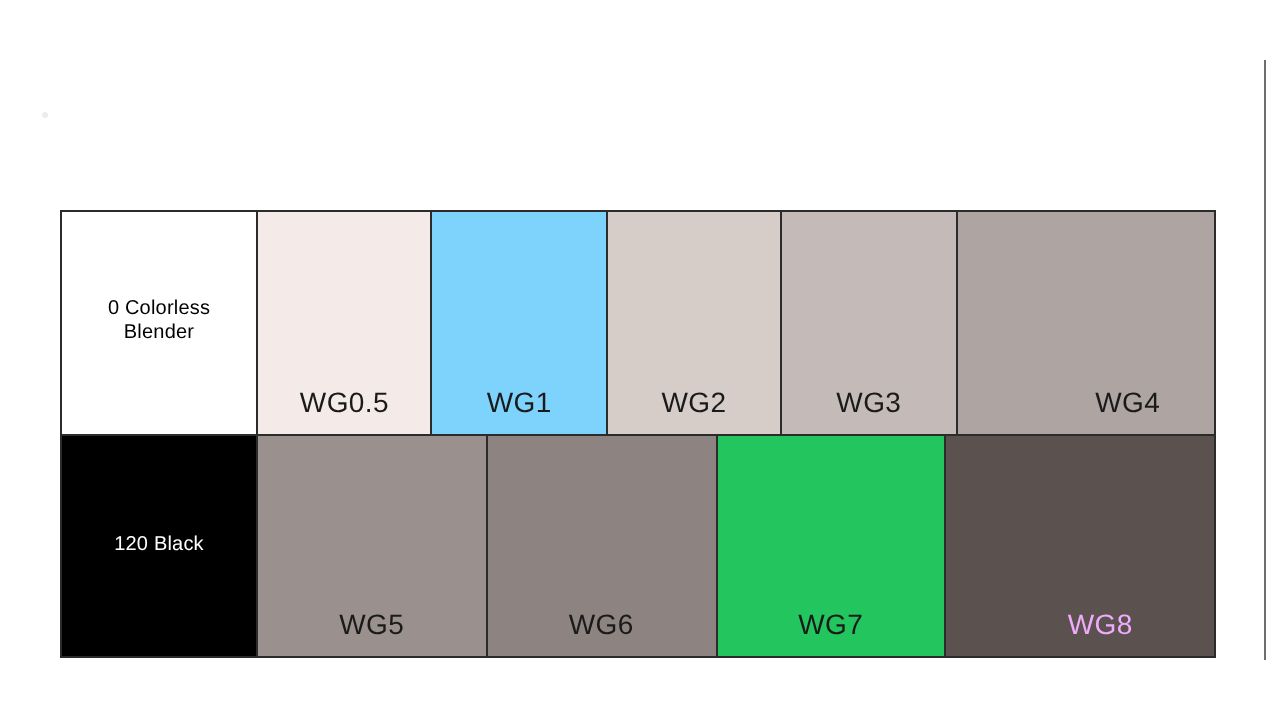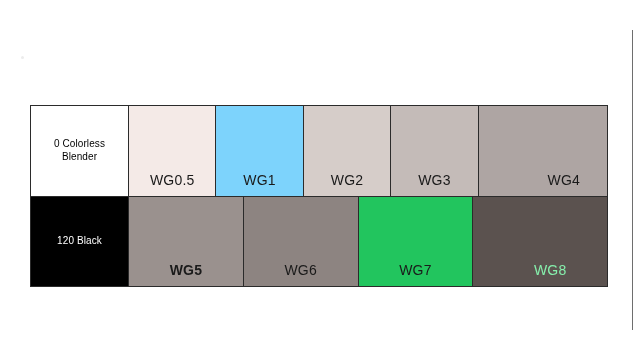--- a/index.html
+++ b/index.html
@@ -14,21 +14,21 @@
     overflow: hidden;
     position: relative;
   }
 
   
   #chart {
     position: absolute;
     left: 30px;
     top: 105px;
     width: 578px;
-    height: 182px;
+    height: 224px;
     box-sizing: border-box;
     display: flex;
     flex-direction: column;
     border: 1px solid #2b2b2b;
   }
 
   .swatch-row {
     display: flex;
     flex: 1 1 0;
     min-height: 0;
@@ -134,33 +134,33 @@
   </div>
 
   <div class="swatch-row bottom">
 
     <div class="caption-cell" style="background-color: rgb(0, 0, 0); color: rgb(255, 255, 255); border-right-color: rgb(43, 43, 43);">
       <span>
         <span>120 Black</span>
       </span>
     </div>
 
-    <div class="swatch-cell" style="background-color: rgb(154, 145, 142); color: rgb(26, 26, 26); border-right-color: rgb(43, 43, 43); font-weight: bold;">
+    <div class="swatch-cell" style="background-color: rgb(154, 145, 142); color: rgb(26, 26, 26); border-right-color: rgb(43, 43, 43);">
       <span class="swatch-label">WG5</span>
     </div>
 
     <div class="swatch-cell" style="background-color: rgb(141, 132, 129); color: rgb(26, 26, 26); border-right-color: rgb(43, 43, 43);">
       <span class="swatch-label">WG6</span>
     </div>
 
     <div class="swatch-cell" style="background-color: #22c55e; color: rgb(26, 26, 26); border-right-color: rgb(43, 43, 43);">
       <span class="swatch-label">WG7</span>
     </div>
 
-    <div class="swatch-cell" style="background-color: rgb(91, 82, 79); color: #86efac; border-right-color: rgb(43, 43, 43); padding-left: 20px;">
+    <div class="swatch-cell" style="background-color: rgb(91, 82, 79); color: #f0abfc; border-right-color: rgb(43, 43, 43); padding-left: 20px;">
       <span class="swatch-label">WG8</span>
     </div>
 
 
   </div>
 
 </div>
 
 <div id="edge-rule" style="background-color: rgb(110, 110, 110);"></div>
 

